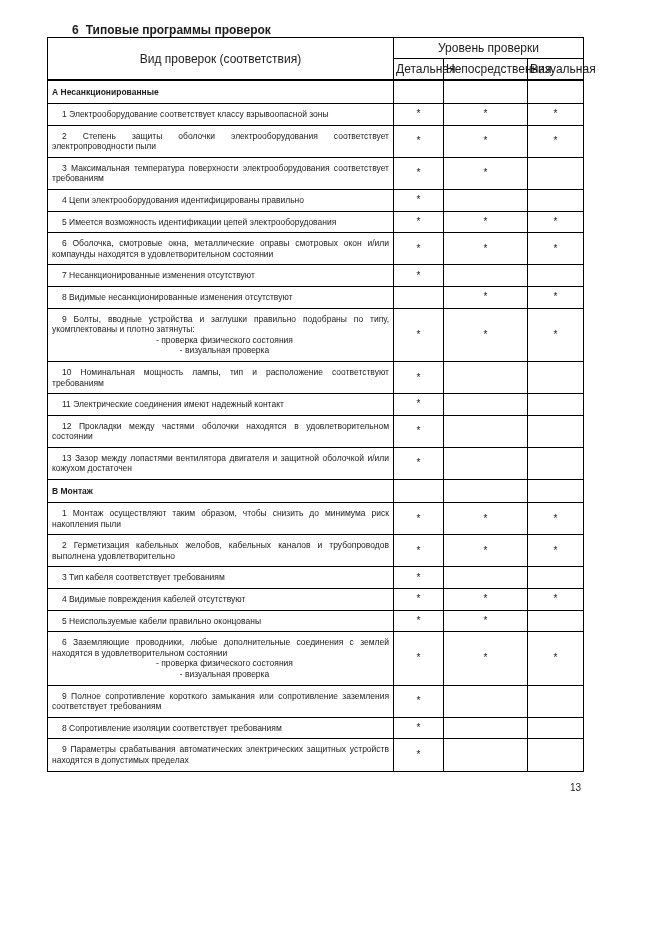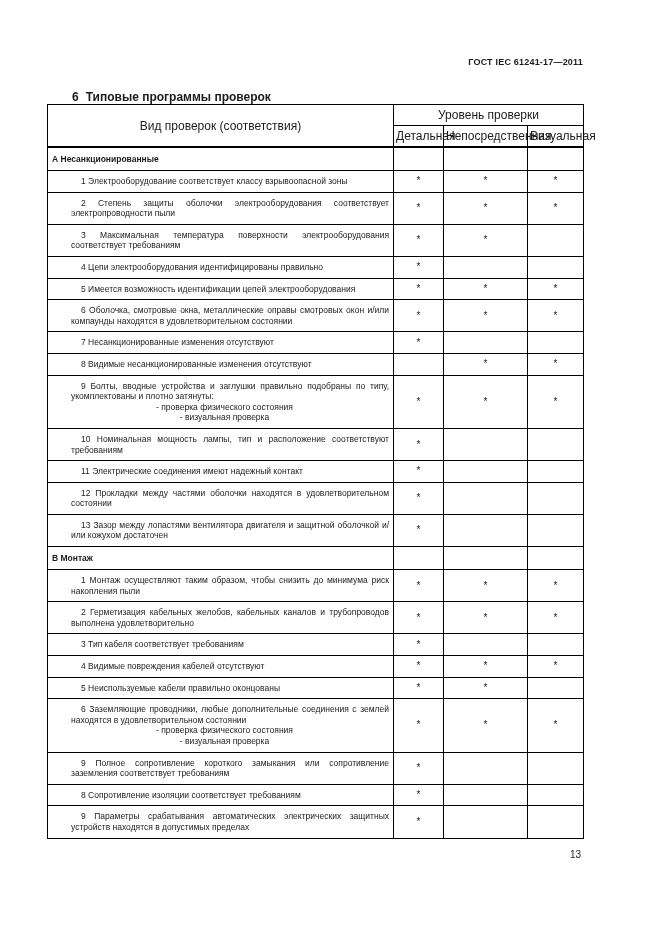--- a/index.html
+++ b/index.html
@@ -59,21 +59,20 @@
   .cell { padding: 5px 4px; vertical-align: middle; }
   .section-cell {
     font-weight: bold;
     padding: 6px 4px;
     text-align: left;
   }
   .item-cell { text-align: justify; }
   .item-main {
     text-indent: 10px;
     line-height: 10.6px;
-    margin-left: 19px;
   }
   .item-sub {
     line-height: 10.6px;
     padding-left: 8px;
     text-align: center;
   }
   .mark {
     text-align: center;
     vertical-align: middle;
     font-size: 10px;
@@ -86,23 +85,20 @@
     font-size: 10px;
     padding-right: 2px;
   }
 </style>
 </head>
 <body>
 
 <div class="page">
   <div class="content">
 
-    <div class="doc-header">
-      <span>ГОСТ IEC 61241-17—2011</span>
-    </div>
 
     <div class="section-title">
       <span class="title-number">6</span><span>Типовые программы проверок</span>
     </div>
 
 
     <table class="insp-table">
       <colgroup>
         <col style="width:346px">
         <col style="width:50px">

